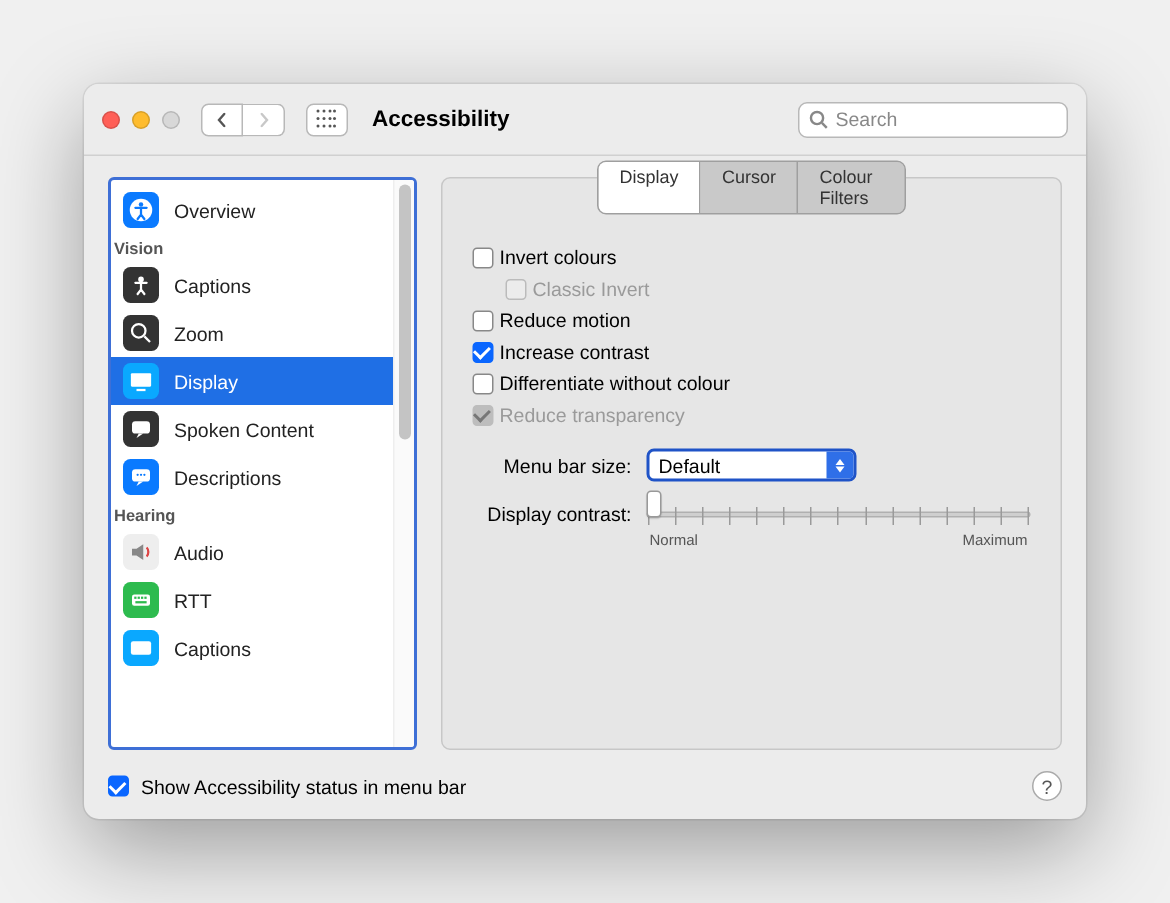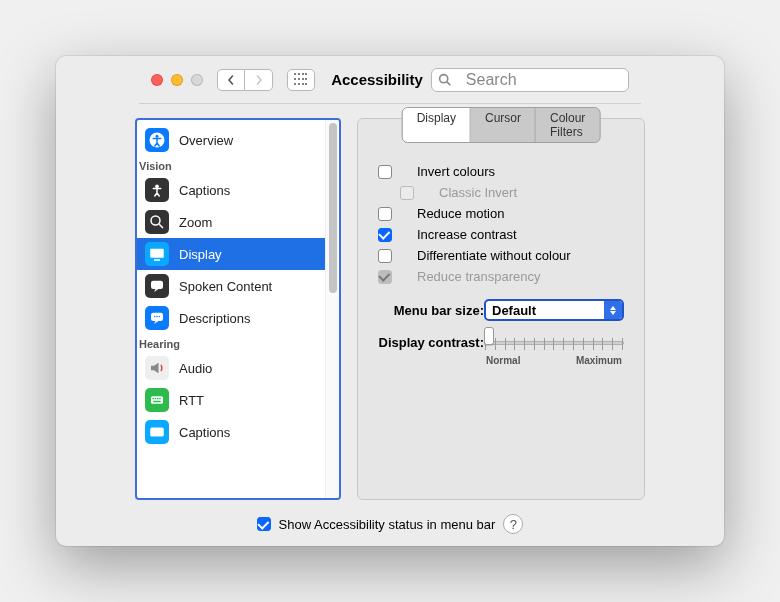--- a/index.html
+++ b/index.html
@@ -14,21 +14,20 @@
 }
 .window {
   width: 668px;
   height: 490px;
   background: #ececec;
   border-radius: 10px;
   box-shadow: 0 20px 60px rgba(0,0,0,0.35), 0 0 0 1px rgba(0,0,0,0.08);
   overflow: hidden;
   display: flex;
   flex-direction: column;
-  align-items: center;
 }
 .titlebar {
   height: 48px;
   display: flex;
   align-items: center;
   padding: 0 12px;
   gap: 8px;
   background: #ececec;
   border-bottom: 1px solid #d0d0d0;
 }
@@ -57,27 +56,27 @@
 }
 .dots3x3 {
   width: 14px; height: 14px;
   display: grid; grid-template-columns: repeat(4,1fr); grid-template-rows: repeat(3,1fr);
   gap: 1px;
 }
 .dots3x3 span { width: 2px; height: 2px; background: #555; border-radius: 50%; }
 .title { font-weight: 700; font-size: 15px; margin-left: 8px; }
 .search {
   margin-left: auto;
-  width: 198px; height: 24px;
+  width: 180px; height: 24px;
   border: 1px solid #b8b8b8;
   border-radius: 6px;
   background: #fff;
   display: flex; align-items: center;
-  padding: 0 6px; gap: 15px;
-  color: #888; font-size: 16px;
+  padding: 0 6px; gap: 5px;
+  color: #888; font-size: 13px;
 }
 .search svg { width: 13px; height: 13px; fill: none; stroke: #888; stroke-width: 2; }
 .body { flex: 1; display: flex; padding: 14px 16px 8px 16px; gap: 16px; }
 .sidebar {
   width: 206px;
   background: #fff;
   border: 2px solid #3e6fd6;
   border-radius: 4px;
   overflow: hidden;
   display: flex;
@@ -130,42 +129,42 @@
 .seg {
   padding: 3px 14px;
   background: #c9c9c9;
   border-right: 1px solid #9f9f9f;
   color: #333;
 }
 .seg:last-child { border-right: none; }
 .seg.active { background: #fff; }
 .checks { margin-top: 22px; }
 .checkrow {
-  display: flex; align-items: center; gap: 25px;
+  display: flex; align-items: center; gap: 4px;
   font-size: 13px; padding: 3px 0;
 }
 .checkrow.indent { margin-left: 22px; }
 .checkbox {
   width: 14px; height: 14px; border: 1px solid #888;
   border-radius: 3px; background: #fff;
   display: flex; align-items: center; justify-content: center;
 }
 .checkbox.checked { background: #0a66ff; border-color: #0a66ff; }
 .checkbox.checked::after {
   content: ""; width: 8px; height: 5px;
   border: 2px solid #fff; border-top: none; border-right: none;
   transform: rotate(-45deg) translate(0,-1px);
 }
 .checkbox.disabled { background: #ececec; border-color: #bbb; }
 .checkbox.disabled.checked { background: #bdbdbd; border-color: #bdbdbd; }
 .checkbox.disabled.checked::after { border-color: #777; }
 .disabled-text { color: #9a9a9a; }
 .formrow {
-  display: flex; align-items: center; 
-  font-size: 13px; margin-top: 12px; font-weight: bold;
+  display: flex; align-items: center; gap: 10px;
+  font-size: 13px; margin-top: 12px;
 }
 .formrow label { min-width: 106px; text-align: right; }
 .select {
   width: 140px; height: 22px;
   border: 2px solid #1f53c7;
   border-radius: 5px;
   background: #fff;
   display: flex; align-items: center;
   padding: 0 6px;
   font-size: 13px;

